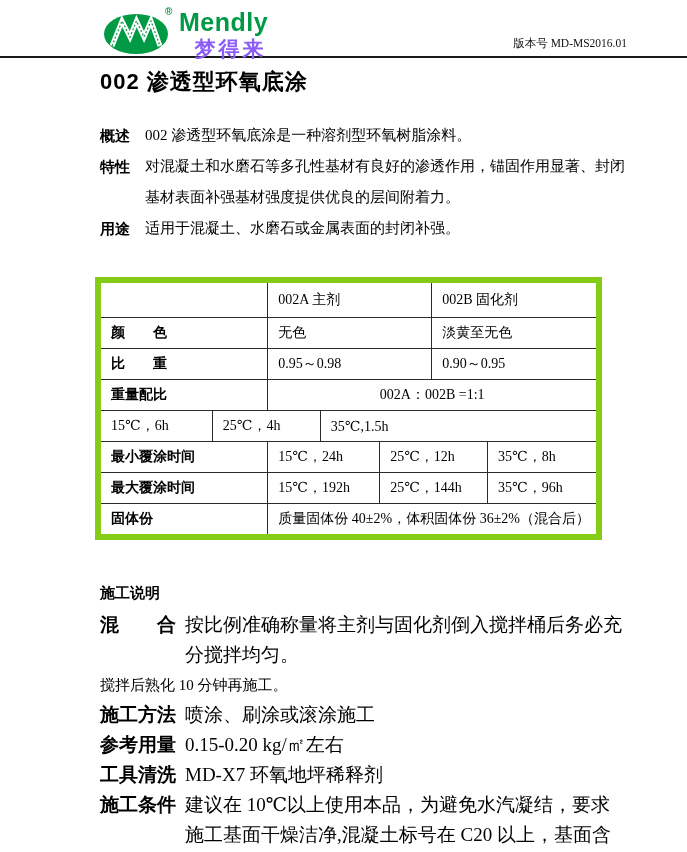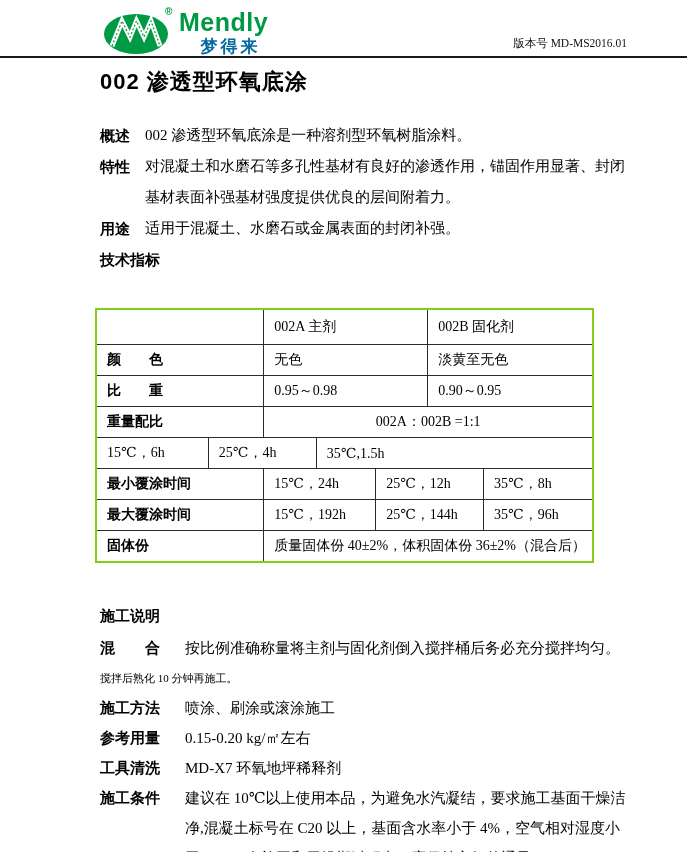--- a/index.html
+++ b/index.html
@@ -16,21 +16,21 @@
   .logo-svg{display:block;}
   .reg-mark{position:absolute;left:62px;top:-4px;font-size:10px;color:#009a44;
     font-family:"Liberation Sans",sans-serif;font-weight:bold;}
   .brand-text{position:absolute;left:179px;top:10px;line-height:1;text-align:center;}
   .brand-en{
     font-family:"Liberation Sans","DejaVu Sans",sans-serif;
     font-weight:bold;font-size:25px;color:#009a44;letter-spacing:0.5px;display:block;
   }
   .brand-cn{
     font-family:"Liberation Sans","DejaVu Sans",sans-serif;
-    font-weight:bold;font-size:17px;color:#0369a1;letter-spacing:3px;
+    font-weight:bold;font-size:21px;color:#8b5cf6;letter-spacing:3px;
     display:block;margin:3px 0 0 14px;
   }
   .version{
     position:absolute;right:60px;top:36px;font-size:11.5px;color:#111;
     font-family:"Liberation Serif",serif;
   }
 
   
   .main{padding:0 60px 0 100px;}
   .doc-title{
@@ -46,44 +46,44 @@
   .intro-text{flex:1;}
 
   .tech-heading,.cons-heading{
     font-family:"Liberation Sans",sans-serif;font-weight:bold;font-size:15px;
     line-height:31px;margin:0;
   }
 
   
   .tech-table{
     margin:33px 0 17px -5px;width:495px;
-    border:2px solid #84cc16;
+    border:6px solid #84cc16;
   }
   .t-row{display:flex;border-bottom:1px solid #2b2b2b;height:30px;}
   .t-row.t-head{height:34px;}
   .t-row:last-child{border-bottom:none;}
   .t-cell{
     border-right:1px solid #2b2b2b;box-sizing:border-box;
     display:flex;align-items:center;padding:0 0 0 10px;
     font-size:14px;white-space:nowrap;overflow:hidden;
   }
   .t-cell:last-child{border-right:none;flex:1;}
   .t-cell.t-label{font-family:"Liberation Sans",sans-serif;font-weight:bold;}
   .t-cell.t-center{justify-content:center;padding-left:0;}
 
   
   .construction{margin-top:37px;}
   .cons-heading{margin-bottom:2px;}
-  .spec-row{display:flex;line-height:30px;font-size:15px;}
+  .spec-row{display:flex;line-height:30px;font-size:19px;}
   .spec-label{
     flex:0 0 85px;font-family:"Liberation Sans",sans-serif;font-weight:bold;
     white-space:nowrap;
   }
   .spec-text{flex:1;}
-  .spec-cont{line-height:30px;font-size:11px;}
+  .spec-cont{line-height:30px;font-size:15px;}
 </style>
 </head>
 <body>
 
 <div class="page">
 
   <div class="header">
     <div class="logo-wrap">
       <svg class="logo-svg" width="68" height="46" viewBox="0 0 68 46">
         <ellipse cx="33" cy="24" rx="32" ry="20" fill="#009a44"></ellipse>
@@ -109,21 +109,20 @@
         <span class="intro-text">002 渗透型环氧底涂是一种溶剂型环氧树脂涂料。</span>
       </div>
       <div class="intro-row">
         <span class="intro-label">特性</span>
         <span class="intro-text">对混凝土和水磨石等多孔性基材有良好的渗透作用，锚固作用显著、封闭基材表面补强基材强度提供优良的层间附着力。</span>
       </div>
       <div class="intro-row">
         <span class="intro-label">用途</span>
         <span class="intro-text">适用于混凝土、水磨石或金属表面的封闭补强。</span>
       </div>
-      <div class="tech-heading">技术指标</div>
     </div>
 
     <div class="tech-table">
         <div class="t-row t-head">
           <div class="t-cell" style="width: 33.8%;"></div>
           <div class="t-cell" style="width: 33.1%;">002A 主剂</div>
           <div class="t-cell" style="width: 33.1%;">002B 固化剂</div>
         </div>
         <div class="t-row">
           <div class="t-cell t-label" style="width: 33.8%;">颜　　色</div>

